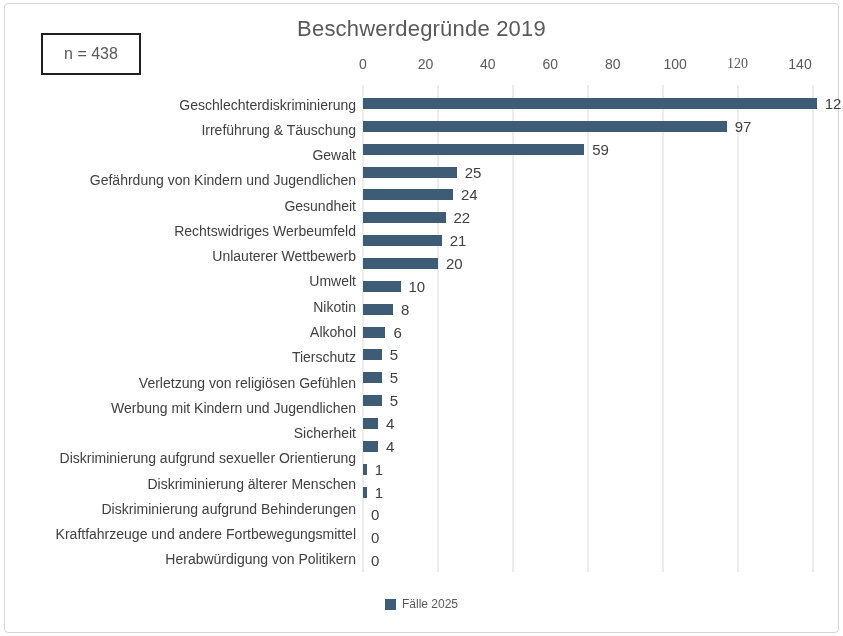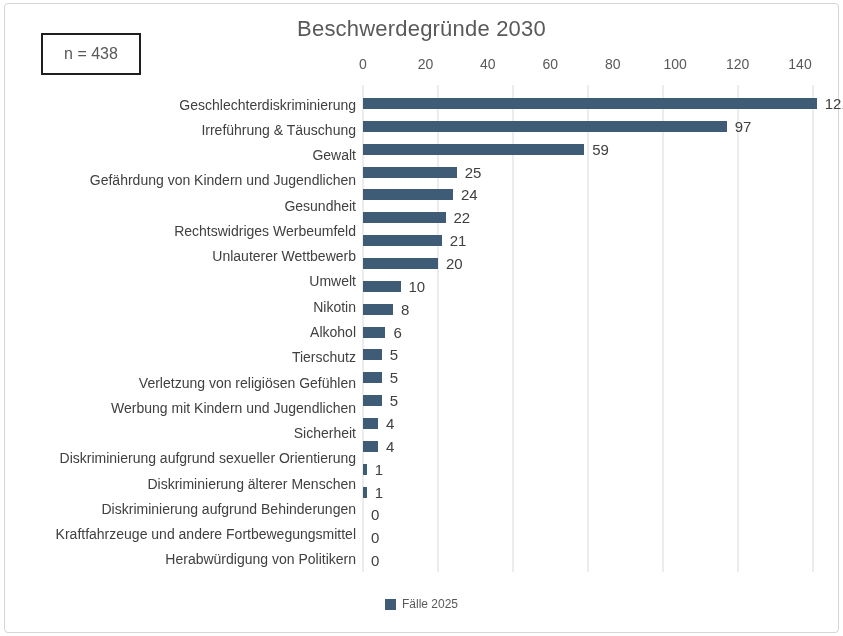--- a/index.html
+++ b/index.html
@@ -113,34 +113,34 @@
     font-size: 12px;
     color: var(--text-color);
   }
 </style>
 </head>
 <body>
 
 <div class="canvas">
   <div class="chart-frame" style="--bar-color: #3E5C76; --grid-color: #D9D9D9; --text-color: #595959; --value-color: #404040;">
 
-    <div class="chart-title">Beschwerdegründe 2030</div>
+    <div class="chart-title">Beschwerdegründe 2019</div>
 
     <div class="n-box">
       <span>n = 438</span>
     </div>
 
     <div class="x-axis-labels">
         <div class="x-tick" style="left: 0%;">0</div>
         <div class="x-tick" style="left: 14.2857%;">20</div>
         <div class="x-tick" style="left: 28.5714%;">40</div>
         <div class="x-tick" style="left: 42.8571%; text-align: center;">60</div>
         <div class="x-tick" style="left: 57.1429%;">80</div>
         <div class="x-tick" style="left: 71.4286%;">100</div>
-        <div class="x-tick" style="left: 85.7143%;">120</div>
+        <div class="x-tick" style="left: 85.7143%; font-family: Liberation Serif, serif;">120</div>
         <div class="x-tick" style="left: 100%;">140</div>
       </div>
 
     <div class="plot-area">
       <div class="gridlines">
           <div class="gridline" style="left: 0%;"></div>
           <div class="gridline" style="left: 14.2857%;"></div>
           <div class="gridline" style="left: 28.5714%;"></div>
           <div class="gridline" style="left: 42.8571%;"></div>
           <div class="gridline" style="left: 57.1429%;"></div>

